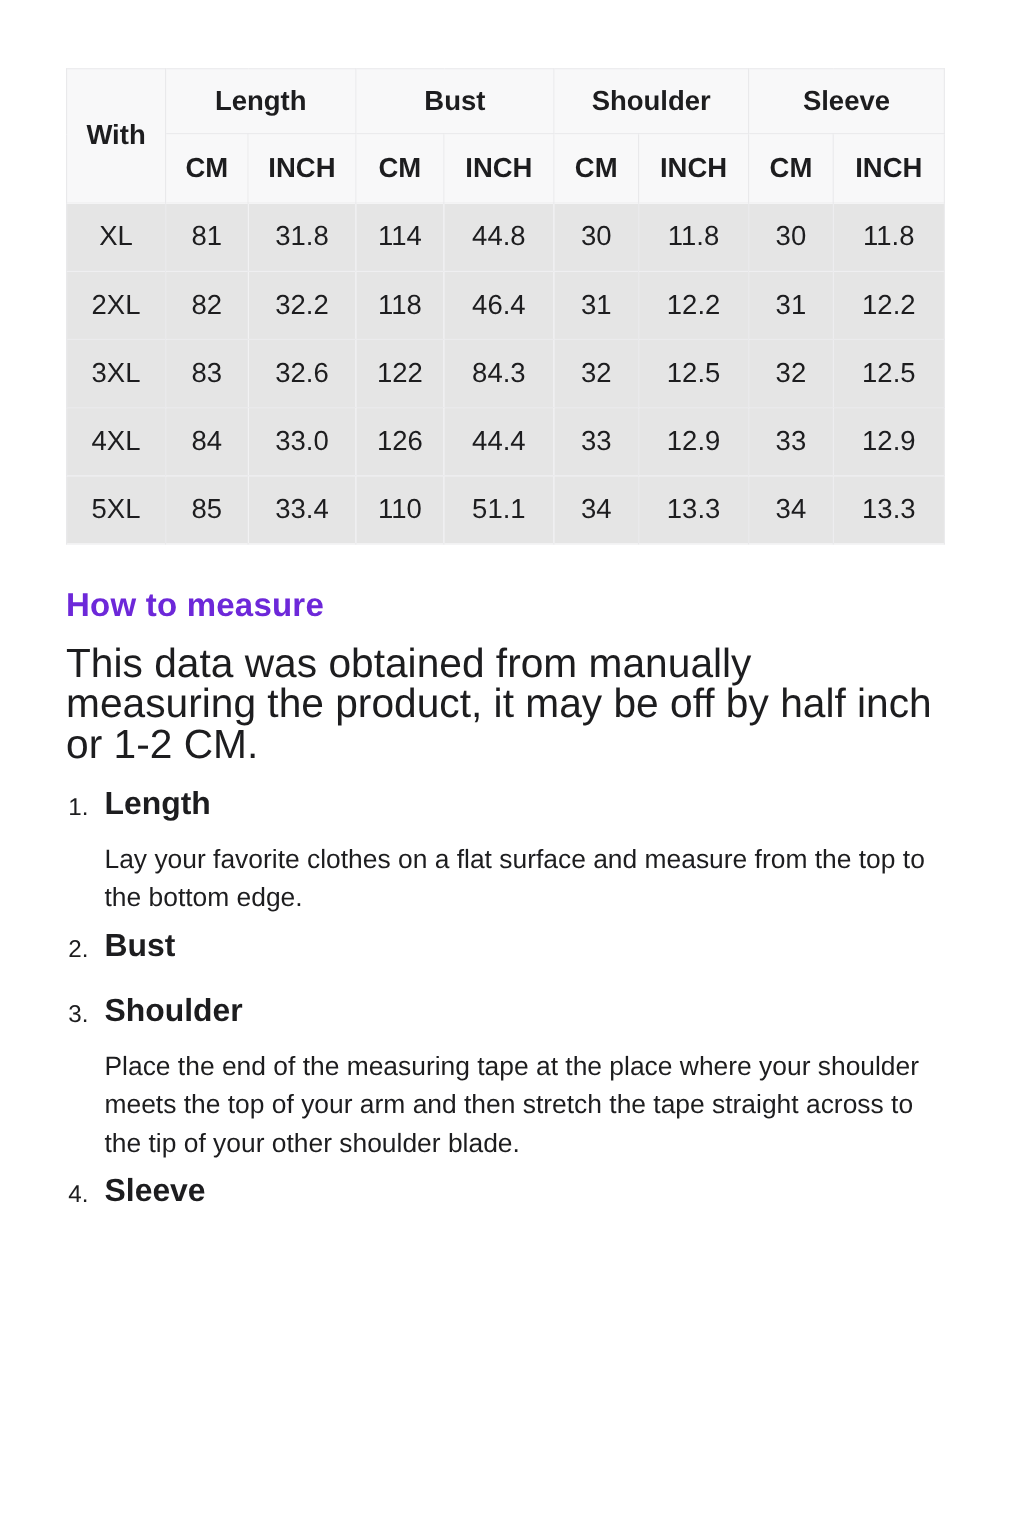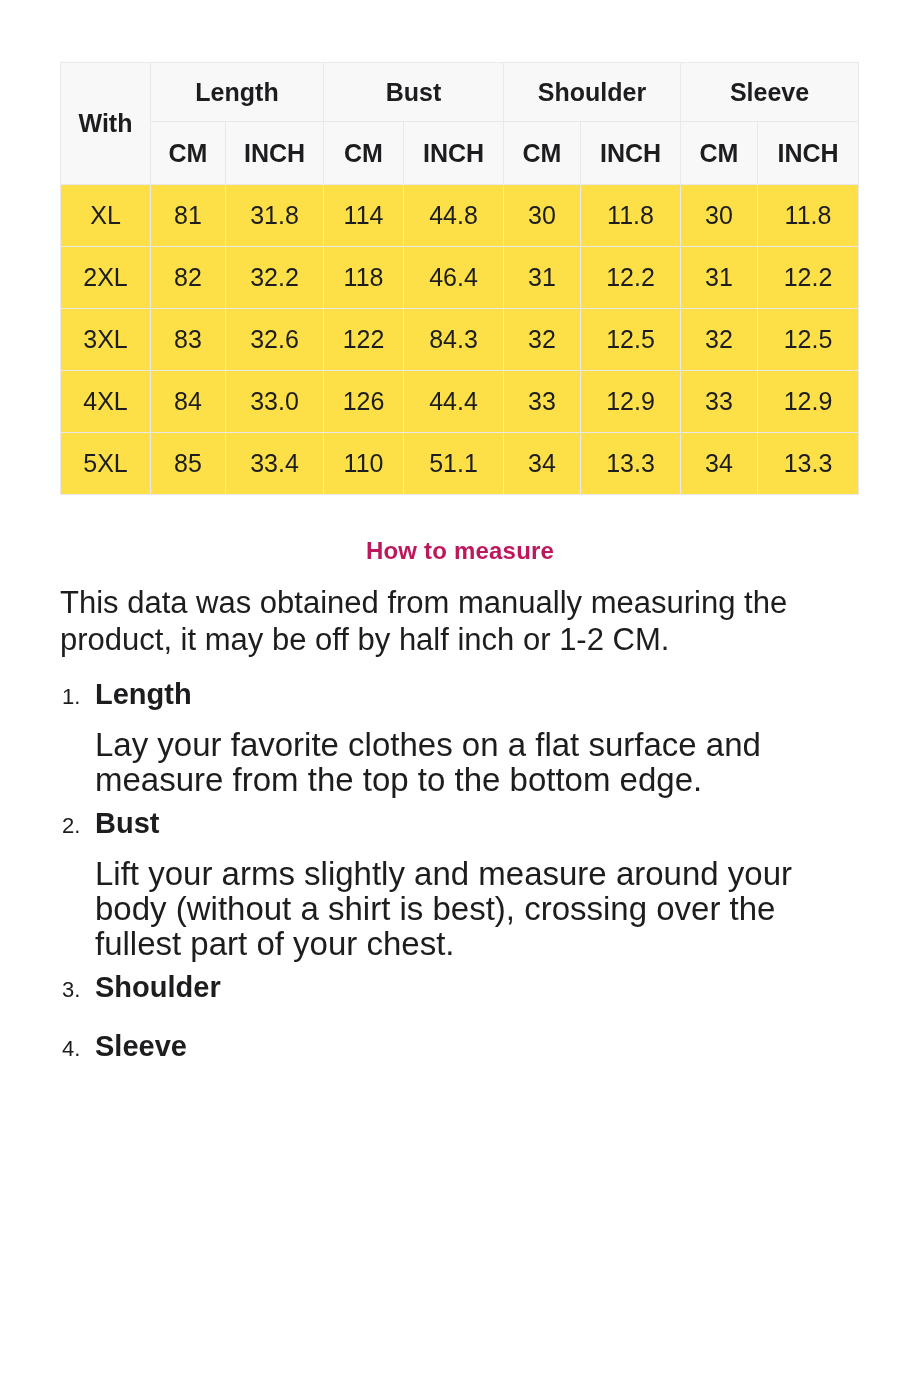--- a/index.html
+++ b/index.html
@@ -33,42 +33,41 @@
   table.size-chart thead th {
     background: #f8f8f9;
     font-weight: 700;
     font-size: 25px;
     color: #1d1d1f;
   }
   tr.group-row { height: 59px; }
   tr.unit-row  { height: 63px; }
   tr.data-row  { height: 62px; }
   table.size-chart td {
-    background: #fde047;
+    background: #e5e5e5;
     font-size: 25px;
     font-weight: 400;
   }
 
   
   .measure-section {
     margin: 36px 60px 0 60px;
   }
   .measure-section h2 {
     margin: 0 0 13px 0;
-    font-size: 24px;
+    font-size: 30px;
     line-height: 40px;
     font-weight: 700;
     letter-spacing: 0.2px;
-    color: #be185d;
-    text-align: center;
+    color: #6d28d9;
   }
   .intro {
     margin: 0 0 18px 0;
     width: 800px;
-    font-size: 31px;
+    font-size: 37px;
     line-height: 37px;
   }
   .steps { margin: 0; }
   .step {
     display: flex;
     align-items: flex-start;
     margin-bottom: 8px;
   }
   .step-num {
     box-sizing: border-box;
@@ -81,21 +80,21 @@
   }
   .step-body { flex: 1; }
   .step-title {
     font-size: 29px;
     line-height: 36px;
     font-weight: 700;
     margin-bottom: 15px;
   }
   .step-desc {
     width: 769px;
-    font-size: 33px;
+    font-size: 24px;
     line-height: 35px;
   }
 </style>
 </head>
 <body>
 
 <table class="size-chart">
   <colgroup>
     <col style="width:90px">
     <col style="width:75px">
@@ -194,27 +193,27 @@
       <span class="step-num">1.</span>
       <div class="step-body">
         <div class="step-title">Length</div>
         <div class="step-desc">Lay your favorite clothes on a flat surface and measure from the top to the bottom edge.</div>
       </div>
     </div>
     <div class="step">
       <span class="step-num">2.</span>
       <div class="step-body">
         <div class="step-title">Bust</div>
-        <div class="step-desc">Lift your arms slightly and measure around your body (without a shirt is best), crossing over the fullest part of your chest.</div>
       </div>
     </div>
     <div class="step">
       <span class="step-num">3.</span>
       <div class="step-body">
         <div class="step-title">Shoulder</div>
+        <div class="step-desc">Place the end of the measuring tape at the place where your shoulder meets the top of your arm and then stretch the tape straight across to the tip of your other shoulder blade.</div>
       </div>
     </div>
     <div class="step">
       <span class="step-num">4.</span>
       <div class="step-body">
         <div class="step-title">Sleeve</div>
       </div>
     </div>
   </div>
 </section>

